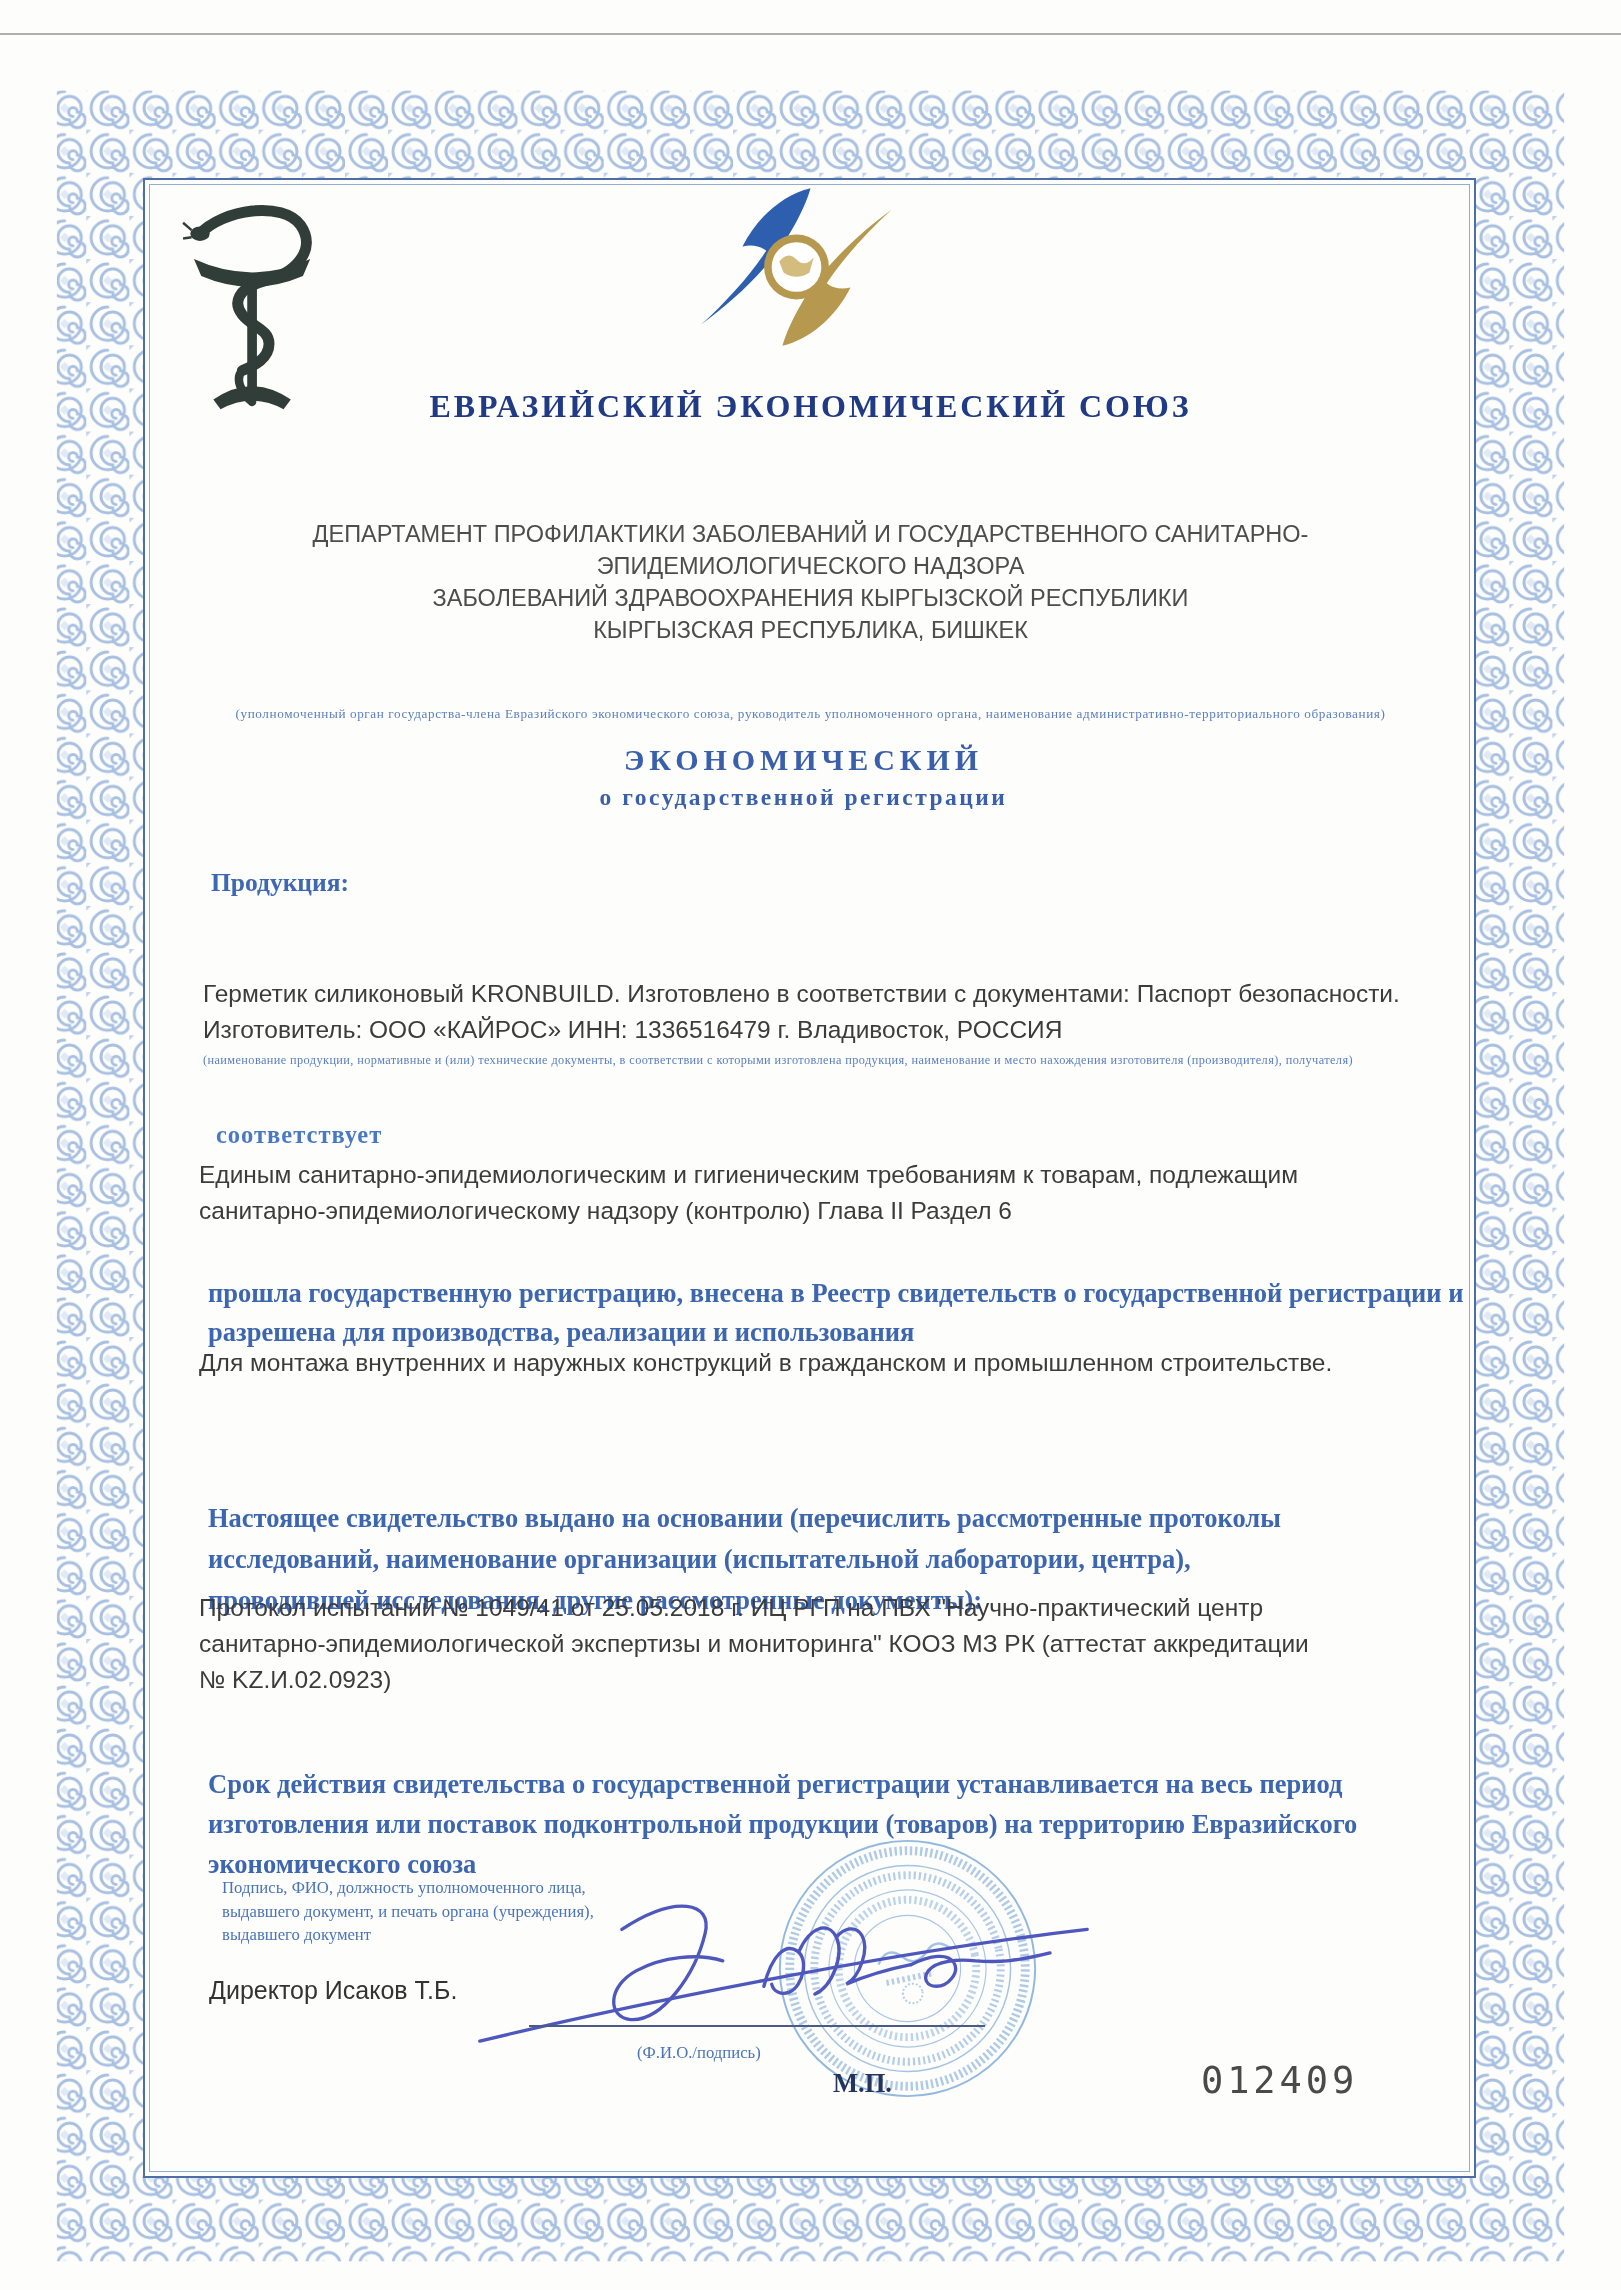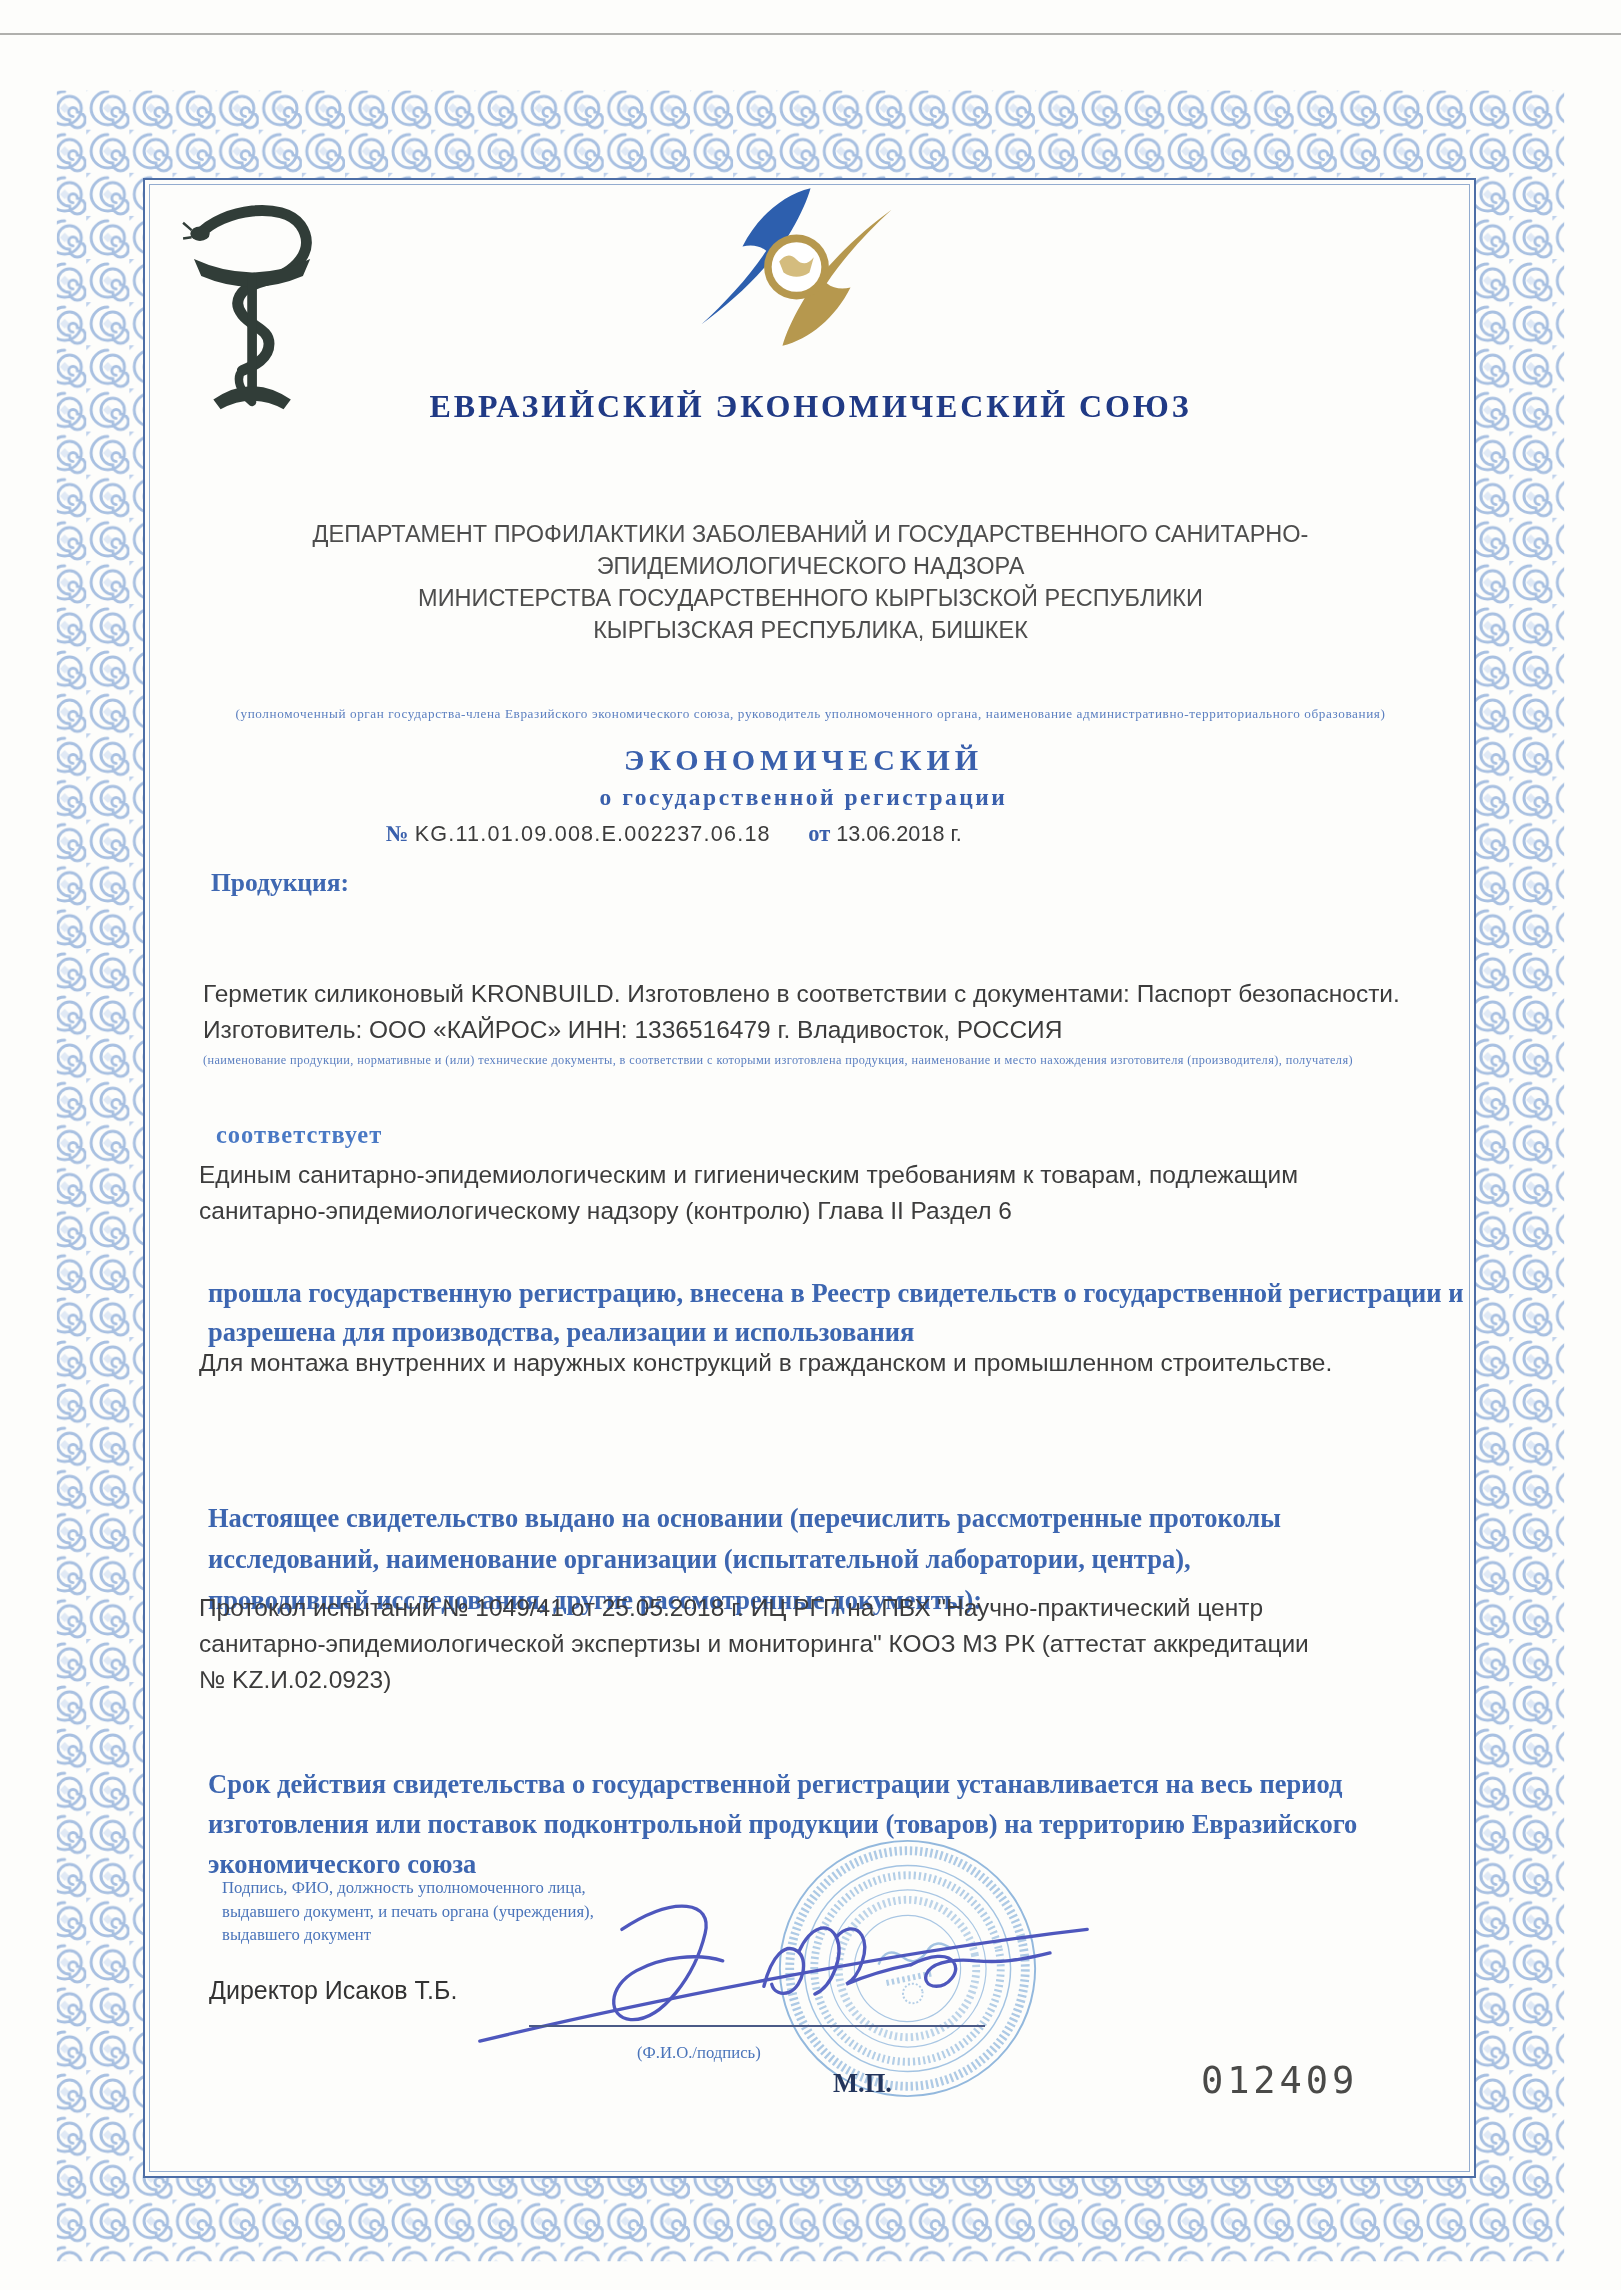--- a/index.html
+++ b/index.html
@@ -117,36 +117,29 @@
     <circle cx="100" cy="75" r="30" fill="#b6984e"></circle>
     <circle cx="100" cy="75" r="23" fill="#ffffff"></circle>
     <path d="M84,70 q8,-10 16,-2 q8,8 16,-2 l-4,14 q-12,8 -24,0 Z" fill="#c9ab5e" opacity="0.8"></path>
   </svg>
 
   <div class="abs serif union-title">ЕВРАЗИЙСКИЙ ЭКОНОМИЧЕСКИЙ СОЮЗ</div>
 
   <div class="abs sans dept">
     <div>ДЕПАРТАМЕНТ ПРОФИЛАКТИКИ ЗАБОЛЕВАНИЙ И ГОСУДАРСТВЕННОГО САНИТАРНО-</div>
     <div>ЭПИДЕМИОЛОГИЧЕСКОГО НАДЗОРА</div>
-    <div>МИНИСТЕРСТВА ГОСУДАРСТВЕННОГО КЫРГЫЗСКОЙ РЕСПУБЛИКИ</div>
+    <div>ЗАБОЛЕВАНИЙ ЗДРАВООХРАНЕНИЯ КЫРГЫЗСКОЙ РЕСПУБЛИКИ</div>
     <div>КЫРГЫЗСКАЯ РЕСПУБЛИКА, БИШКЕК</div>
   </div>
 
   <div class="abs serif issuer-note">(уполномоченный орган государства-члена Евразийского экономического союза, руководитель уполномоченного органа, наименование административно-территориального образования)</div>
 
   <div class="abs serif cert-title">ЭКОНОМИЧЕСКИЙ</div>
   <div class="abs serif cert-subtitle">о государственной регистрации</div>
 
-  <div class="abs sans reg-line">
-    <span class="b">№</span>
-    <span class="num">KG.11.01.09.008.E.002237.06.18</span>
-    <span class="gap"></span>
-    <span class="b">от</span>
-    <span>13.06.2018 г.</span>
-  </div>
 
   <div class="abs serif product-label">Продукция:</div>
   <div class="abs sans body-par product-desc">Герметик силиконовый KRONBUILD. Изготовлено в соответствии с документами: Паспорт безопасности. Изготовитель: ООО «КАЙРОС» ИНН: 1336516479 г. Владивосток, РОССИЯ</div>
   <div class="abs serif small-note product-note">(наименование продукции, нормативные и (или) технические документы, в соответствии с которыми изготовлена продукция, наименование и место нахождения изготовителя (производителя), получателя)</div>
 
   <div class="abs serif blue-label compliance-label">соответствует</div>
   <div class="abs sans body-par compliance-text">Единым санитарно-эпидемиологическим и гигиеническим требованиям к товарам, подлежащим санитарно-эпидемиологическому надзору (контролю) Глава II Раздел 6</div>
 
   <div class="abs blue-par reg-statement">прошла государственную регистрацию, внесена в Реестр свидетельств о государственной регистрации и разрешена для производства, реализации и использования</div>
   <div class="abs sans body-par usage-text">Для монтажа внутренних и наружных конструкций в гражданском и промышленном строительстве.</div>

